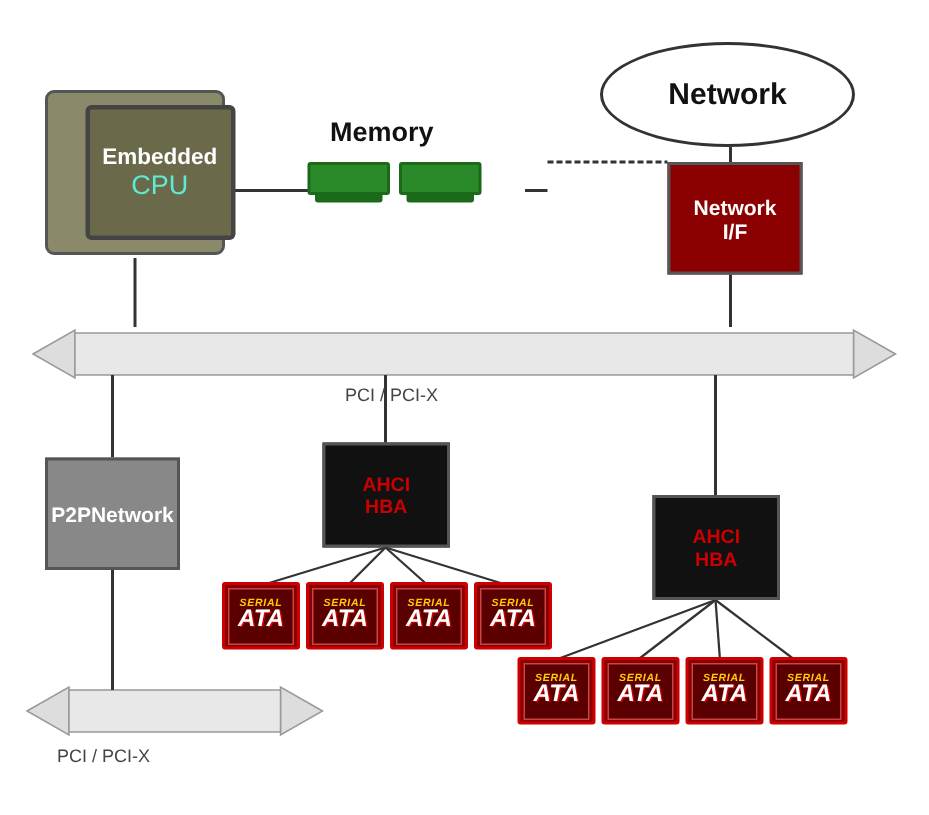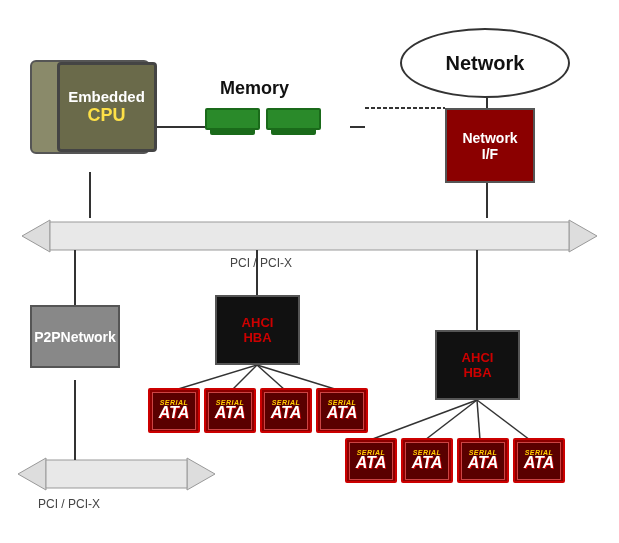--- a/index.html
+++ b/index.html
@@ -37,21 +37,21 @@
       font-weight: bold;
       color: #111;
     }
 
     
     .cpu-box {
       position: absolute;
       top: 60px;
       left: 30px;
       width: 120px;
-      height: 94px;
+      height: 110px;
       background: #8a8a6a;
       border: 2px solid #555;
       border-radius: 6px;
       display: flex;
       flex-direction: column;
       align-items: center;
       justify-content: center;
       color: white;
       font-size: 16px;
       font-weight: bold;
@@ -88,21 +88,21 @@
       font-weight: bold;
       text-align: center;
     }
 
     
     .p2p-box {
       position: absolute;
       top: 305px;
       left: 30px;
       width: 90px;
-      height: 63px;
+      height: 75px;
       background: #888;
       border: 2px solid #555;
       display: flex;
       align-items: center;
       justify-content: center;
       color: white;
       font-size: 14px;
       font-weight: bold;
       text-align: center;
     }
@@ -243,21 +243,21 @@
     <line x1="75" y1="380" x2="75" y2="460" stroke="#333" stroke-width="2"></line>
   </svg>
 
   <div class="network-ellipse">
     <span class="network-ellipse-label">Network</span>
   </div>
 
   <div class="cpu-box">
     <div class="cpu-inner">
       <span style="font-size:15px; color:white; font-weight:bold;">Embedded</span>
-      <span style="font-size:18px; color:#fde047; font-weight:bold;">CPU</span>
+      <span style="font-size:18px; color:#5eead4; font-weight:normal;">CPU</span>
     </div>
   </div>
 
   <div style="position:absolute; top:78px; left:220px;">
     <span style="font-size:18px; font-weight:bold; color:#111;">Memory</span>
   </div>
 
   <div style="position:absolute; top:108px; left:205px; display:flex; gap:6px; align-items:flex-end;">
     <div style="width:55px; height:22px; background:#2a8a2a; border:2px solid #1a6a1a; border-radius:2px; position:relative;">
       <div style="position:absolute; bottom:-7px; left:3px; right:3px; height:7px; background:#1a6a1a; border-radius:0 0 2px 2px;"></div>

